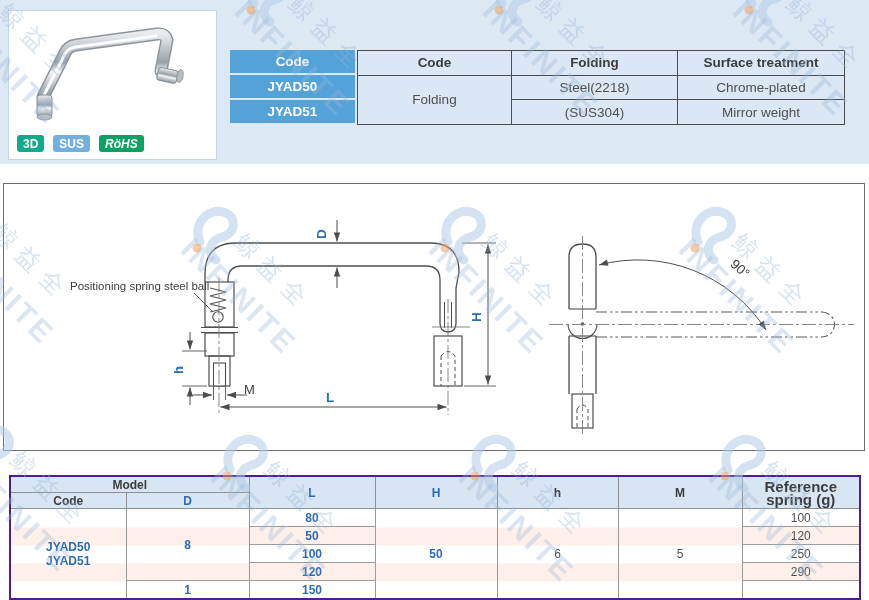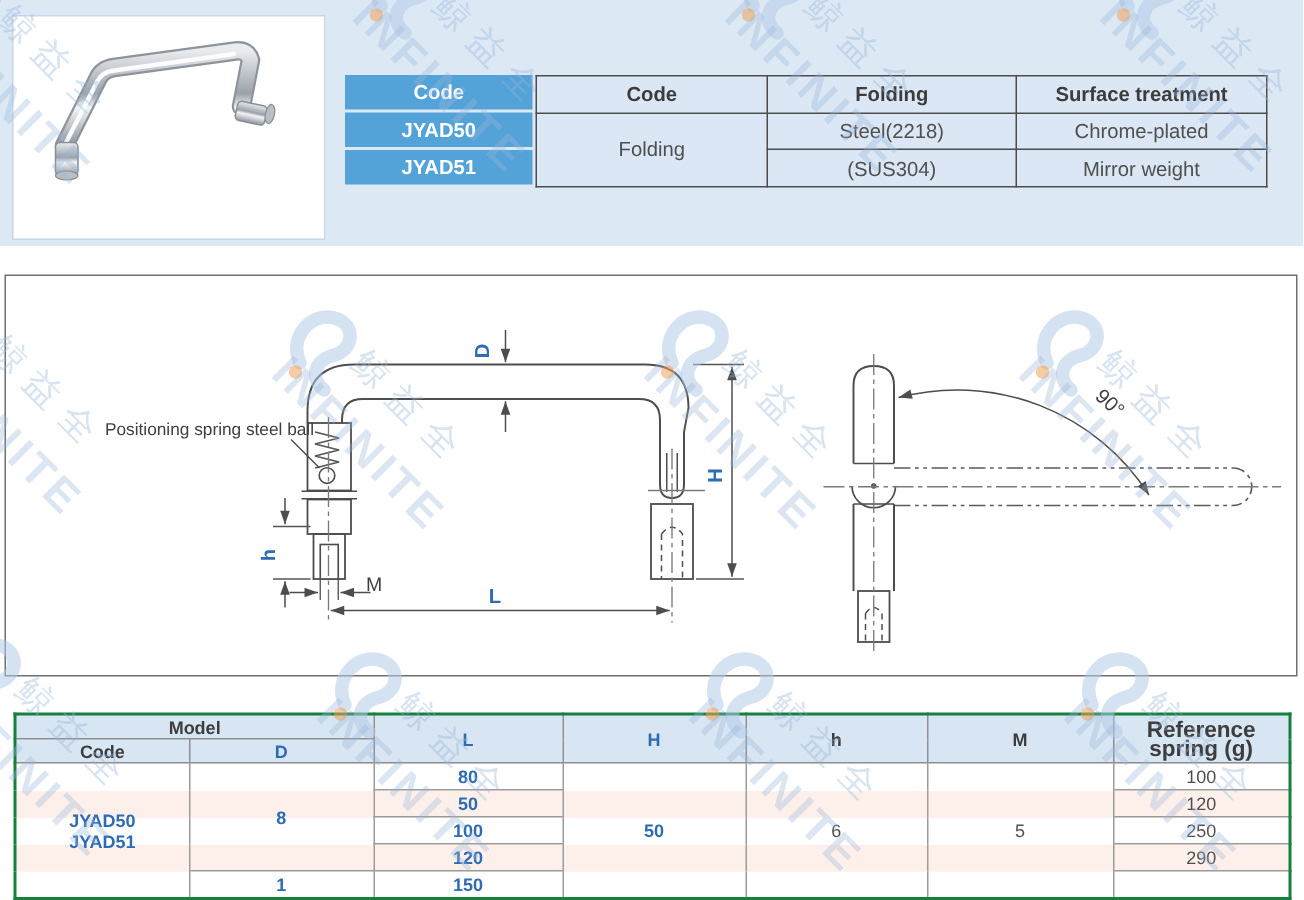--- a/index.html
+++ b/index.html
@@ -28,21 +28,21 @@
   table.tt-main th, table.tt-main td{
     border:1px solid #4c4c4c;background:#dbe7f4;height:23px;padding:0 8px;
     text-align:center;font-size:13.5px;color:#4f4f4f;}
   table.tt-main th{color:#3c3c3c;font-weight:bold;}
   .w-type{width:137px;} .w-mat{width:149px;} .w-surf{width:150px;}
   
   .diagram-box{position:absolute;left:3px;top:183px;width:860px;height:266px;
                border:1.5px solid #6f6f6f;background:#fff;z-index:2;}
   
   table.bt{position:absolute;left:9px;top:475px;width:852px;border-collapse:collapse;
-           table-layout:fixed;background:#fff;border:2px solid #15803d;z-index:2;}
+           table-layout:fixed;background:#fff;border:2px solid #4c1d95;z-index:2;}
   table.bt th{background:#d8e5f2;border:1px solid #8f8f8f;font-size:12px;font-weight:bold;
               height:15px;padding:0;text-align:center;color:#3d3d3d;}
   table.bt td{border:1px solid #9b9b9b;font-size:12px;height:17px;padding:0;
               text-align:center;color:#4f4f4f;vertical-align:middle;}
   table.bt tbody tr:nth-child(even){background:#fdf0ea;}
   .blue{color:#2d6cb5 !important;font-weight:bold;}
   .span-cell{background:repeating-linear-gradient(to bottom,#ffffff 0 18px,#fdf0ea 18px 36px);}
   .th-ref div{line-height:13px;font-size:15px;}
   .code-cell div{line-height:14px;}
   
@@ -69,20 +69,25 @@
       </linearGradient>
     </defs>
     <path d="M34,86 L56,42 Q59,35 67,34 L148,23 Q156,22 158,29 L152,60" fill="none" stroke="#8d949b" stroke-width="13" stroke-linecap="round" stroke-linejoin="round"></path>
     <path d="M34,86 L56,42 Q59,35 67,34 L148,23 Q156,22 158,29 L152,60" fill="none" stroke="url(#chrome)" stroke-width="10" stroke-linecap="round" stroke-linejoin="round"></path>
     <path d="M35,84 L56,43 Q59,37 67,36 L147,25" fill="none" stroke="#fbfcfd" stroke-width="3" stroke-linecap="round"></path>
     <rect x="28" y="84" width="15" height="22" rx="3" fill="url(#chrome)" stroke="#878e95" stroke-width="1"></rect>
     <ellipse cx="35.5" cy="106" rx="7.5" ry="3" fill="#b8bec4" stroke="#878e95" stroke-width="0.8"></ellipse>
     <rect x="150" y="56" width="20" height="13" rx="3" transform="rotate(12 150 56)" fill="url(#chrome)" stroke="#878e95" stroke-width="1"></rect>
     <ellipse cx="171" cy="65" rx="3" ry="6.5" transform="rotate(12 171 65)" fill="#b8bec4" stroke="#878e95" stroke-width="0.8"></ellipse>
   </svg>
+  <div class="badges">
+    <span class="badge badge-3d">3D</span>
+    <span class="badge badge-sus">SUS</span>
+    <span class="badge badge-rohs">RöHS</span>
+  </div>
 </div>
 
 <div class="tt">
   <div class="tt-col1">
     <div>Code</div>
     <div>JYAD50</div>
     <div>JYAD51</div>
   </div>
   <table class="tt-main">
     <tbody>

